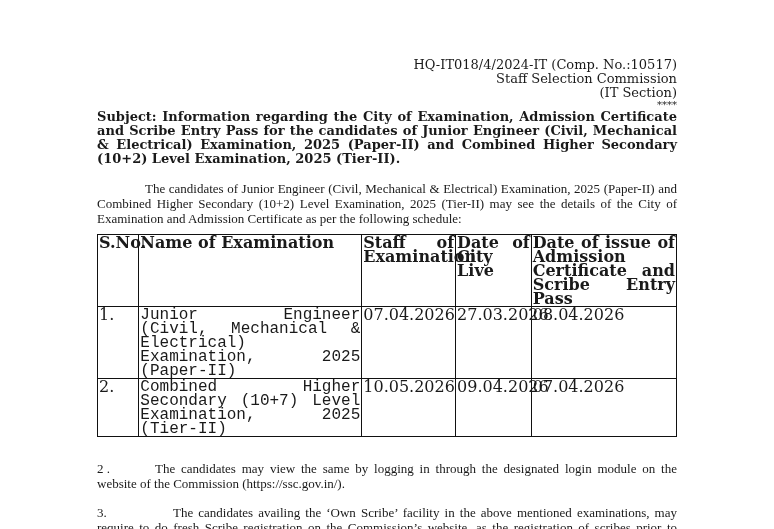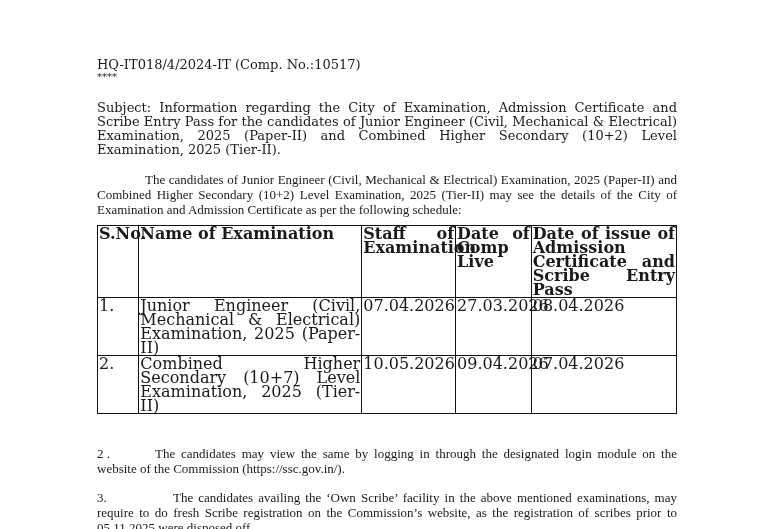--- a/index.html
+++ b/index.html
@@ -17,31 +17,30 @@
     font-size: 13px;
     line-height: 14px;
   }
   .page {
     position: absolute;
     left: 97px;
     top: 58px;
     width: 580px;
   }
   .header {
-    text-align: left;
+    text-align: right;
     line-height: 14px;
     font-size: 13px;
   }
   .header .stars {
     font-size: 10px;
     line-height: 10px;
   }
   .subject {
-    margin-top: 19px;
-    font-weight: normal;
+    font-weight: bold;
     text-align: justify;
     text-align-last: left;
     line-height: 14px;
     font-size: 13px;
   }
   .para {
     text-align: justify;
     line-height: 15px;
     font-size: 13px;
     font-family: Liberation Serif, serif;
@@ -66,68 +65,71 @@
   }
   table.schedule th {
     font-weight: bold;
     height: 60px;
     text-align: justify;
     text-align-last: left;
   }
   table.schedule td.name {
     text-align: justify;
     text-align-last: left;
+    font-family: Liberation Mono, monospace;
   }
   table.schedule tr.r1 td { height: 53px; }
   table.schedule tr.r2 td { height: 50px; }
   .col-sno { width: 41px; }
   .col-name { width: 221px; }
   .col-exam { width: 93px; }
   .col-city { width: 75px; }
   .col-admit { width: 144px; }
   .para2 {
-    margin-top: 32px;
+    margin-top: 24px;
   }
   .para3 {
     margin-top: 14px;
   }
   .num {
     display: inline-block;
   }
   .num2 { width: 58px; }
   .num3 { width: 76px; }
 </style>
 </head>
 <body>
 
 <div class="page">
 
   <div class="header">
     <div>HQ-IT018/4/2024-IT (Comp. No.:10517)</div>
+    <div>Staff Selection Commission</div>
+    <div>(IT Section)</div>
     <div class="stars">****</div>
   </div>
 
   <div class="subject">Subject: Information regarding the City of Examination, Admission Certificate and Scribe Entry Pass for the candidates of Junior Engineer (Civil, Mechanical &amp; Electrical) Examination, 2025 (Paper-II) and Combined Higher Secondary (10+2) Level Examination, 2025 (Tier-II).</div>
 
   <div class="para para1">The candidates of Junior Engineer (Civil, Mechanical &amp; Electrical) Examination, 2025 (Paper-II) and Combined Higher Secondary (10+2) Level Examination, 2025 (Tier-II) may see the details of the City of Examination and Admission Certificate as per the following schedule:</div>
 
   <table class="schedule">
     <colgroup>
       <col class="col-sno">
       <col class="col-name">
       <col class="col-exam">
       <col class="col-city">
       <col class="col-admit">
     </colgroup>
     <thead>
       <tr>
         <th>S.No.</th>
         <th>Name of Examination</th>
         <th>Staff of Examination</th>
-        <th>Date of Comp Live</th>
+        <th>Date of City Live</th>
         <th>Date of issue of Admission Certificate and Scribe Entry Pass</th>
       </tr>
     </thead>
     <tbody>
       <tr class="r1">
         <td>1.</td>
         <td class="name">Junior Engineer (Civil, Mechanical &amp; Electrical) Examination, 2025 (Paper-II)</td>
         <td>07.04.2026</td>
         <td>27.03.2026</td>
         <td>08.04.2026</td>

